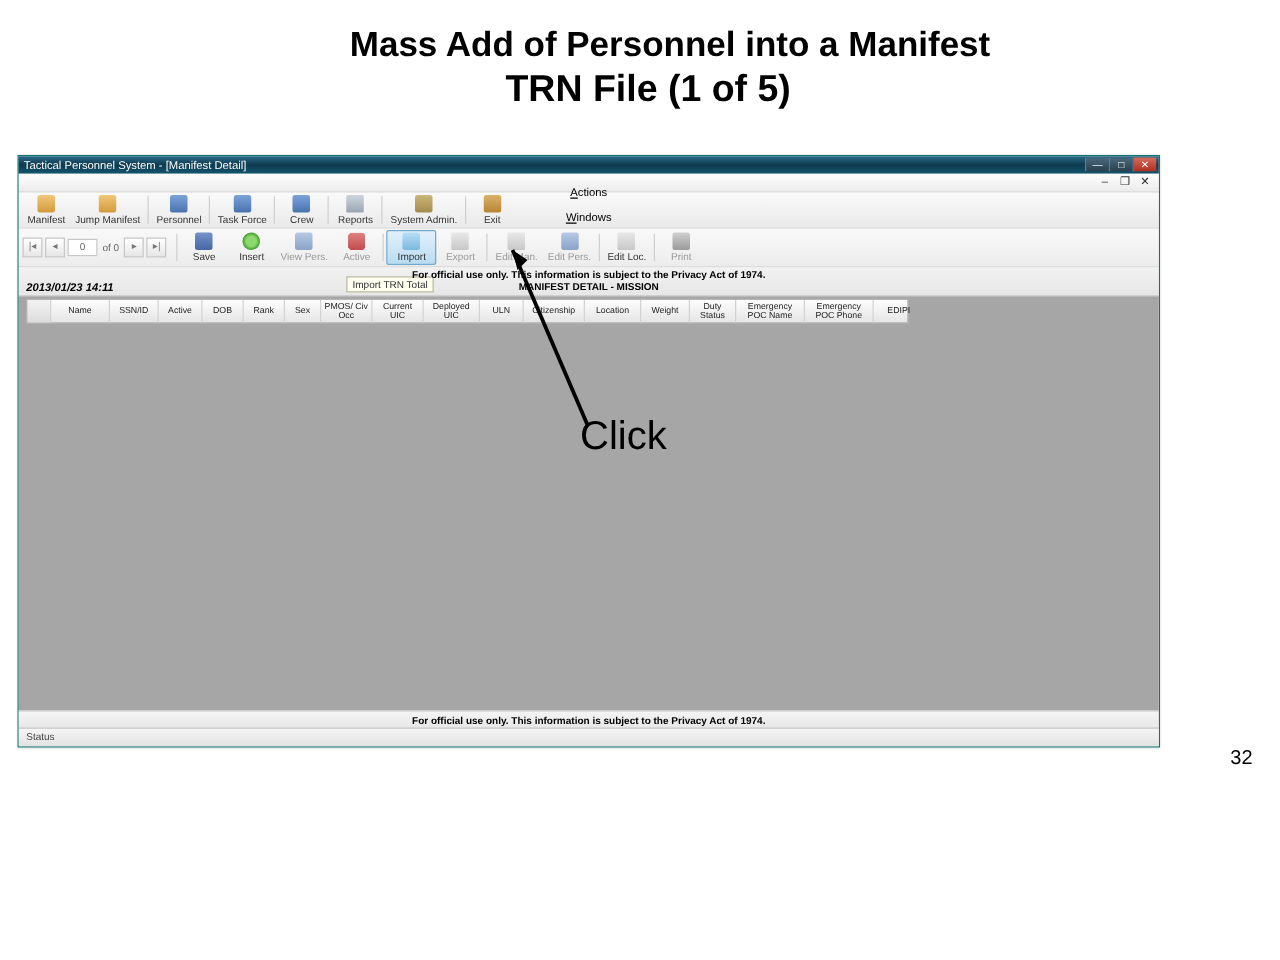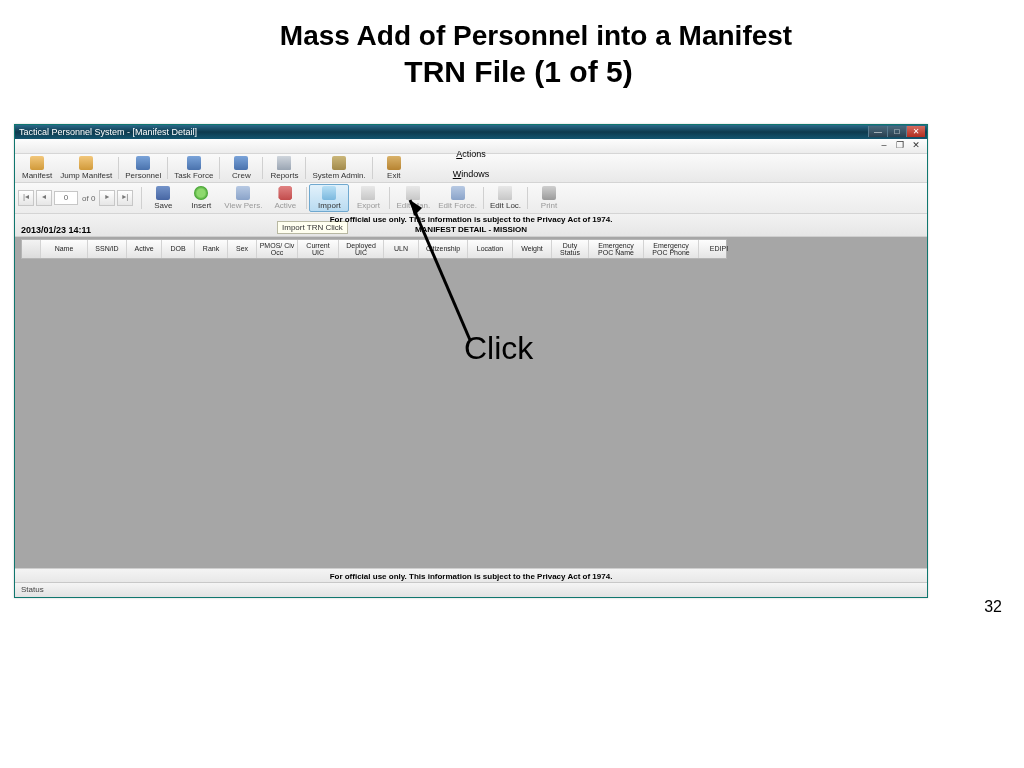--- a/index.html
+++ b/index.html
@@ -155,20 +155,21 @@
     background: linear-gradient(#f2f2f2, #e6e6e6);
     border-bottom: 1px solid #cfcfcf;
     font-size: 8px;
   }
   .headerband .timestamp {
     position: absolute;
     left: 6px;
     bottom: 1px;
     font-weight: bold;
     font-size: 9px;
+    font-style: italic;
   }
   .headerband .tooltip-box {
     position: absolute;
     left: 262px;
     top: 7px;
     background: #fffff0;
     border: 1px solid #b8b8a2;
     padding: 1px 4px;
     font-size: 8px;
     color: #333;
@@ -398,37 +399,37 @@
         <span class="ic ic-doc"></span>
         <span>Export</span>
       </div>
     <div class="tb-sep"></div>
     <div class="tb-btn dis">
         <span class="ic ic-doc"></span>
         <span>Edit Man.</span>
       </div>
     <div class="tb-btn dis">
         <span class="ic ic-pers"></span>
-        <span>Edit Force.</span>
+        <span>Edit Pers.</span>
       </div>
     <div class="tb-sep"></div>
     <div class="tb-btn">
         <span class="ic ic-doc"></span>
         <span>Edit Loc.</span>
       </div>
     <div class="tb-sep"></div>
     <div class="tb-btn dis">
         <span class="ic ic-print"></span>
         <span>Print</span>
       </div>
   </div>
 
   <div class="headerband">
     <div class="timestamp">2013/01/23 14:11</div>
-    <div class="tooltip-box">Import TRN Click</div>
+    <div class="tooltip-box">Import TRN Total</div>
     <div class="notice">For official use only. This information is subject to the Privacy Act of 1974.</div>
     <div class="subtitle">MANIFEST DETAIL - MISSION</div>
   </div>
 
   <div class="grid-area">
     <div class="grid-header-row">
       <div class="col rowhdr"></div>
       <div class="col" style="width:42px">Name</div>
       <div class="col" style="width:34px">SSN/ID</div>
       <div class="col" style="width:30px">Active</div>

